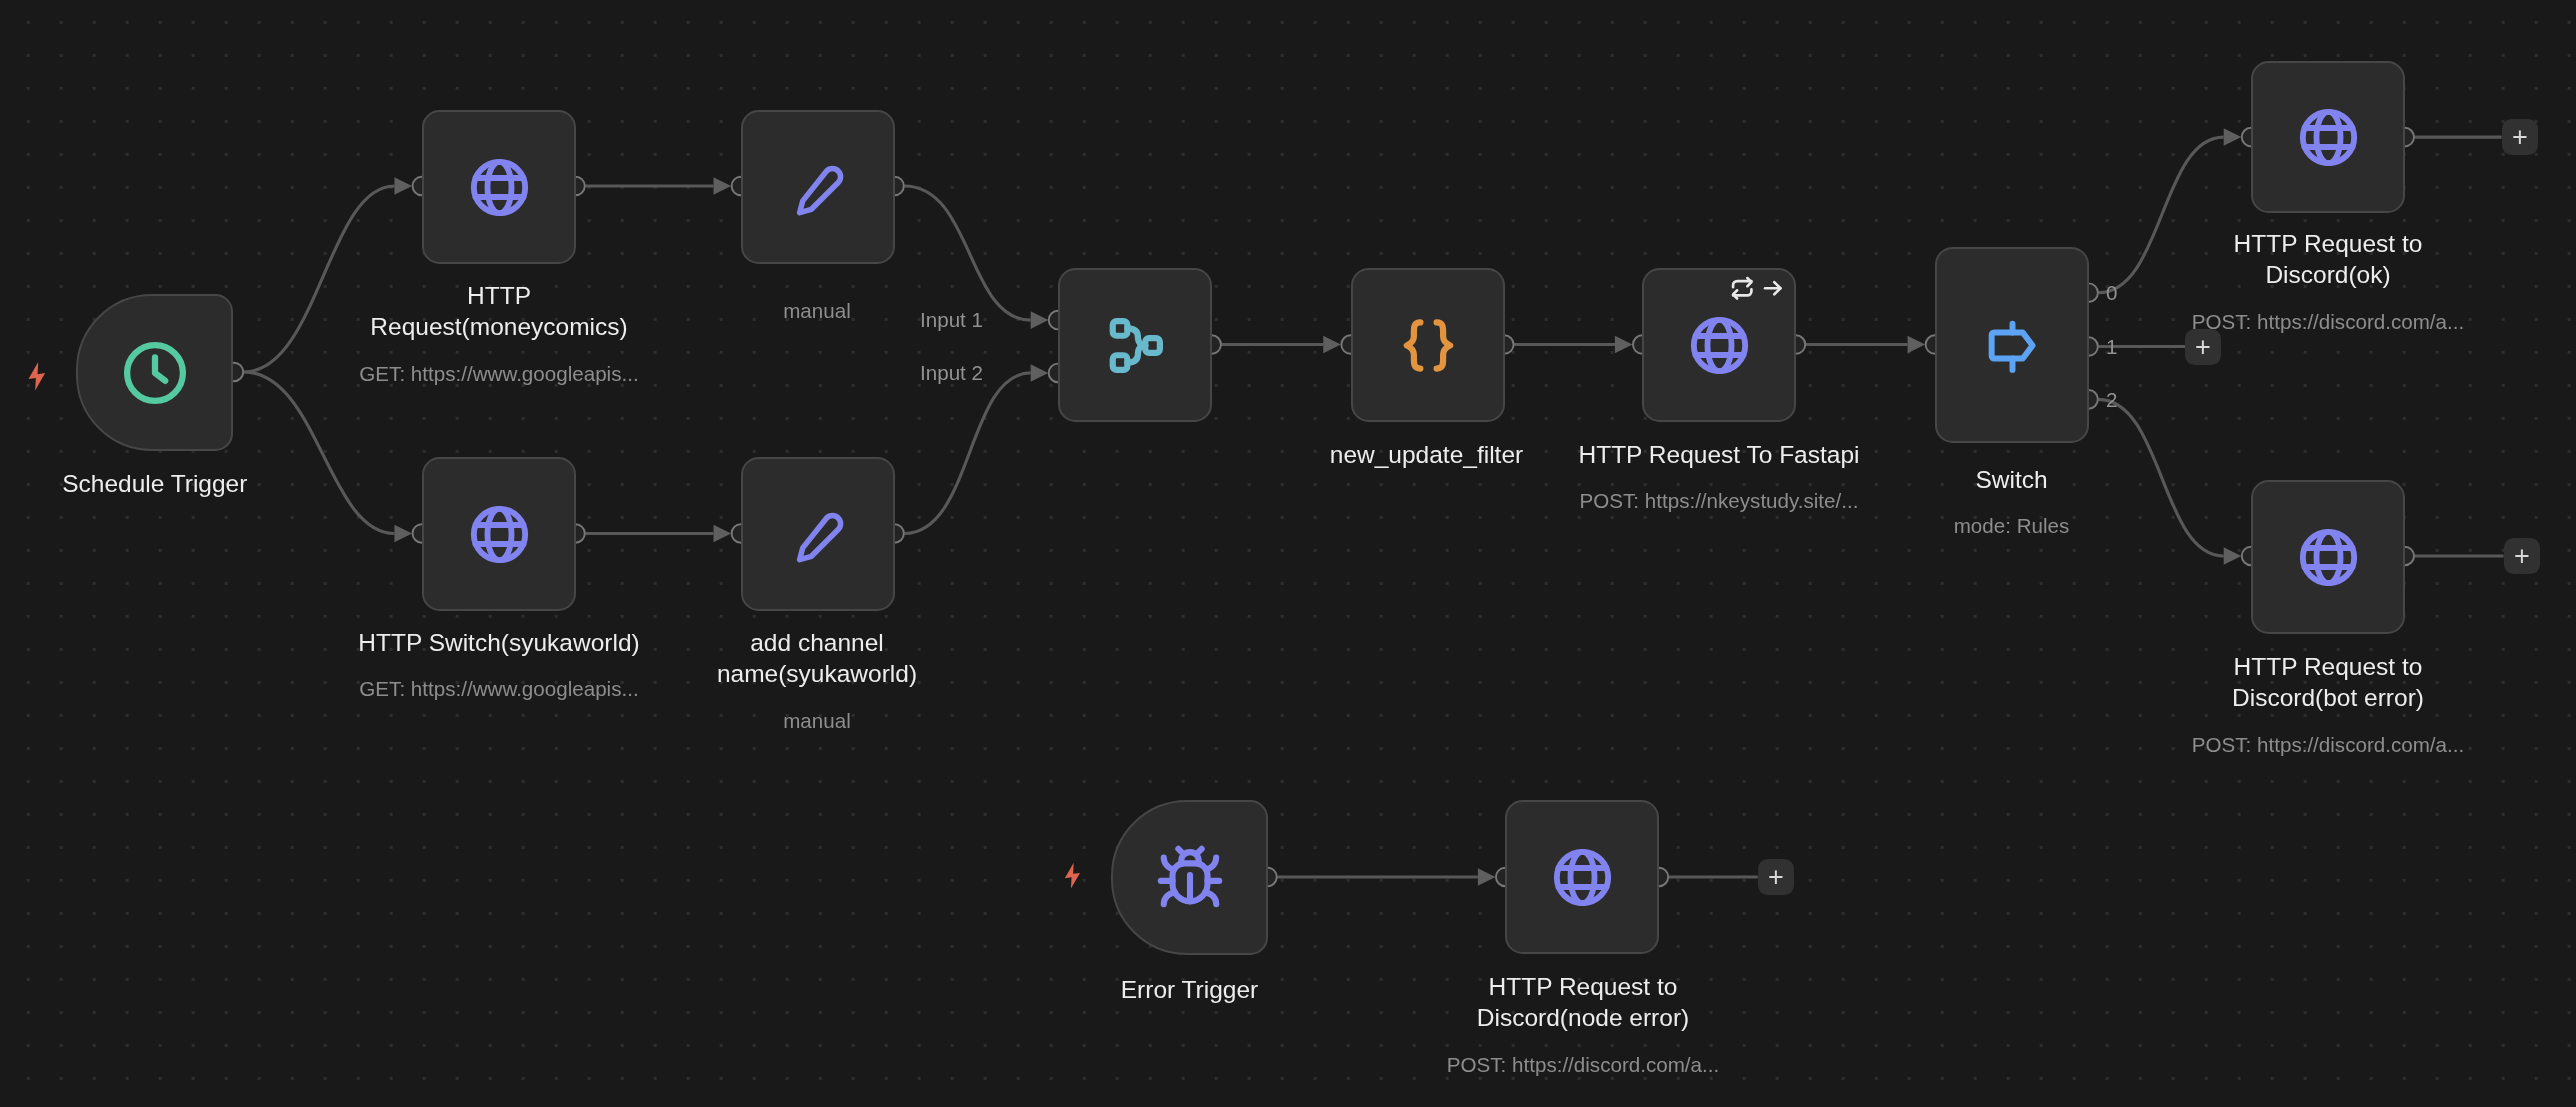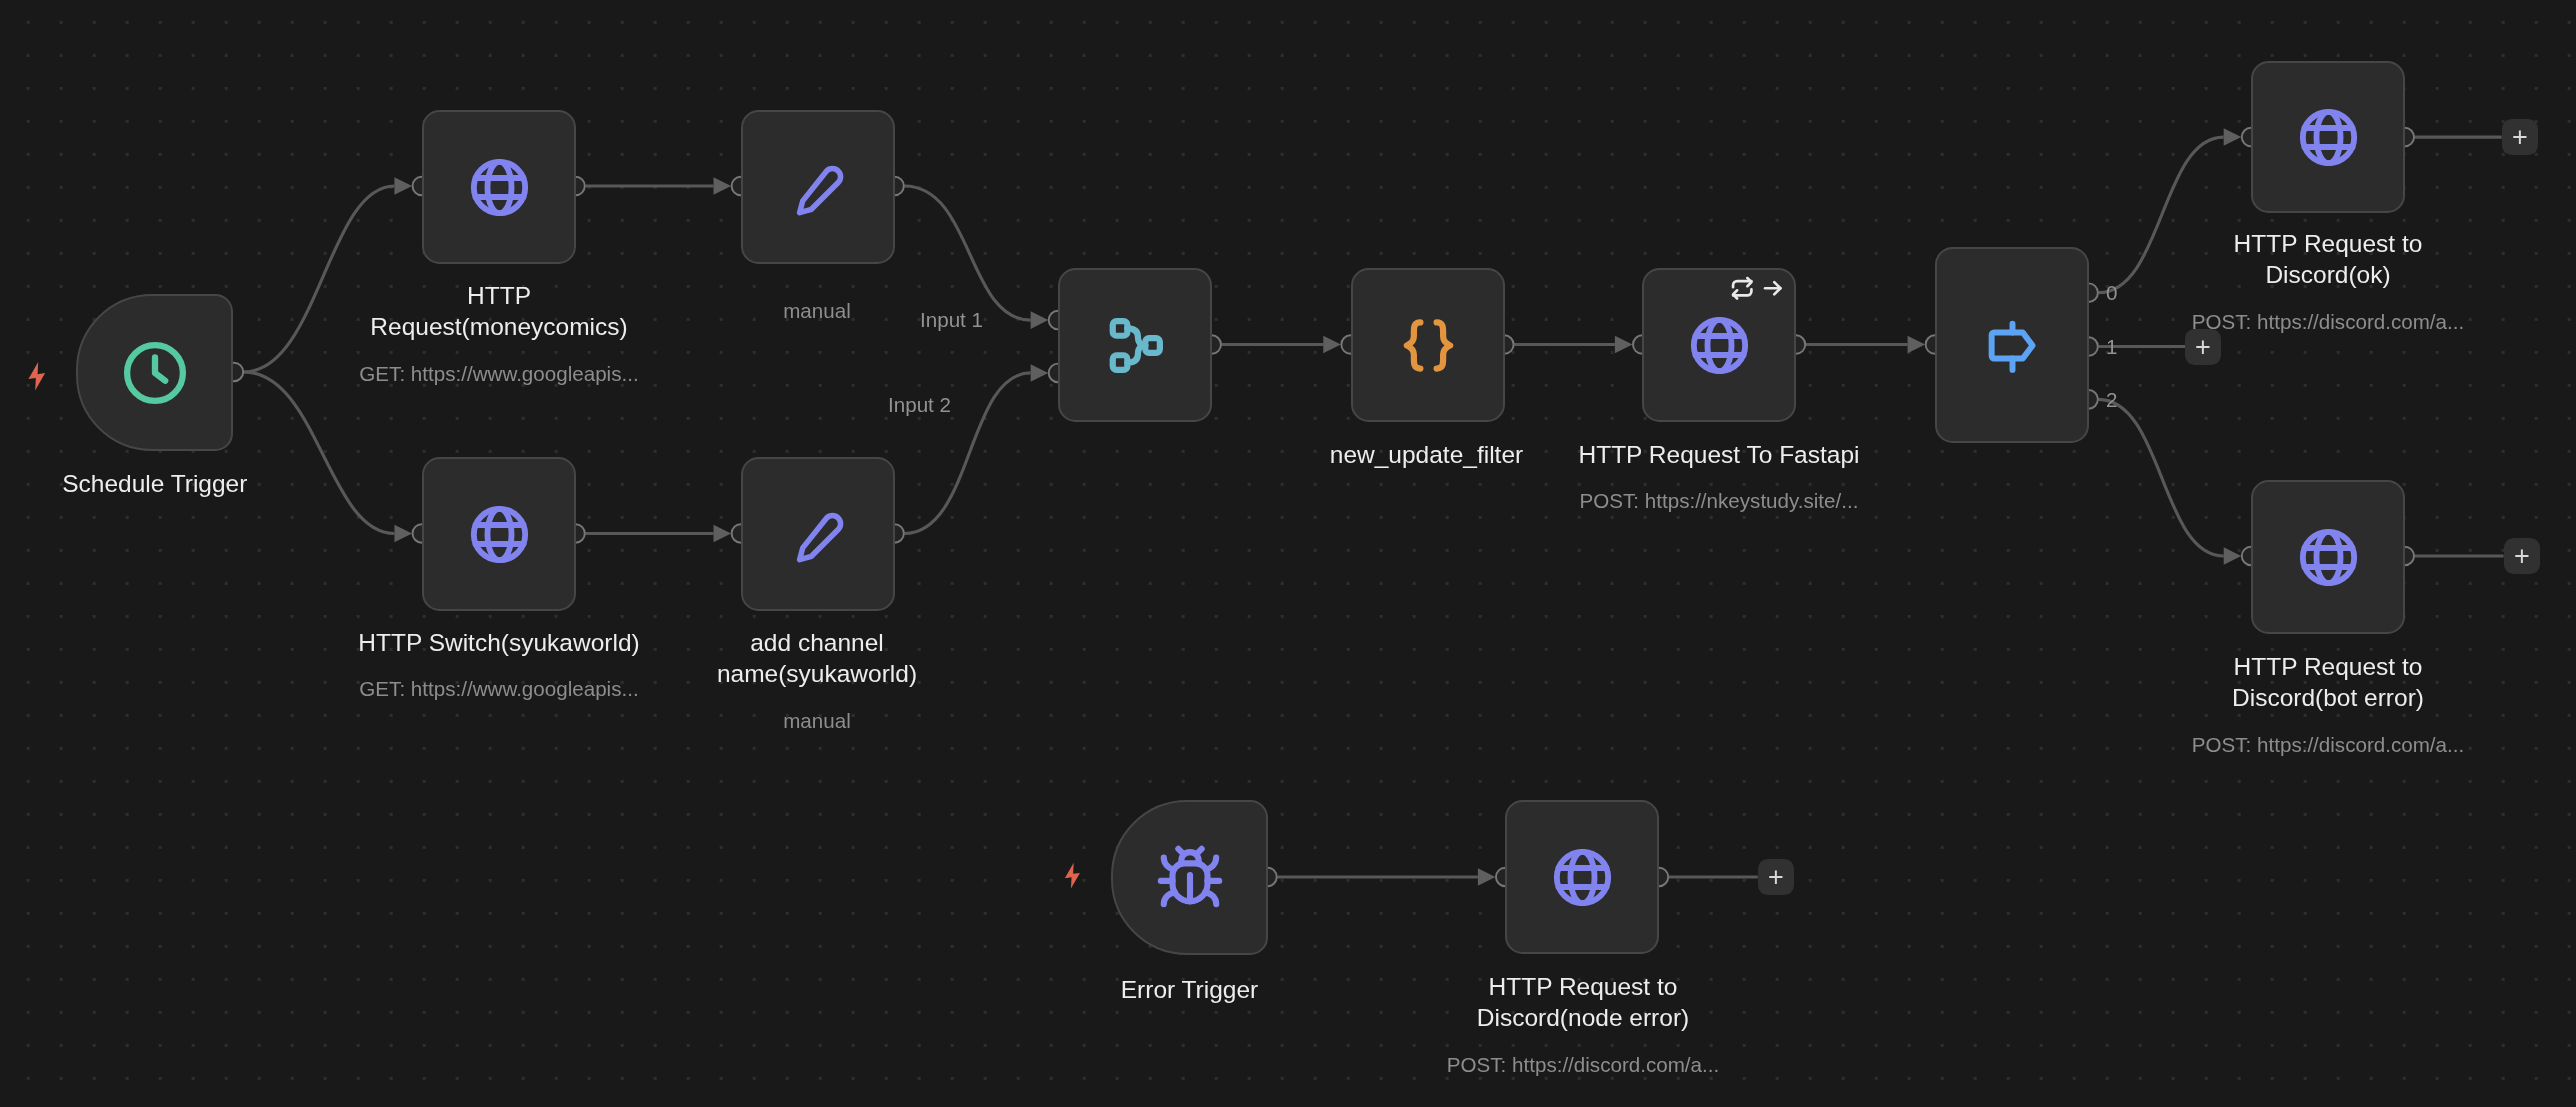--- a/index.html
+++ b/index.html
@@ -223,20 +223,24 @@
     <div class="node-title">HTTP Request To Fastapi</div>
     <div class="node-subtitle">POST: https://nkeystudy.site/...</div>
   </div>
 
   <div class="node" style="left:1935px;top:247px;width:154px;height:196px;">
     <svg width="65" height="65" viewBox="0 0 24 24" fill="none" stroke="#5ca3f4" stroke-width="2.2" stroke-linecap="round" stroke-linejoin="round">
       <path d="M12 4 v3.2 M12 16.8 V21"></path>
       <path d="M5.2 7.2 h10.6 l3.6 4.8 -3.6 4.8 H5.2 a0.9 0.9 0 0 1 -0.9 -0.9 V8.1 a0.9 0.9 0 0 1 0.9 -0.9 Z"></path>
     </svg>
   </div>
+  <div class="node-label" style="left:1845px;top:464px;width:333px;">
+    <div class="node-title">Switch</div>
+    <div class="node-subtitle">mode: Rules</div>
+  </div>
 
   <div class="node" style="left:2251px;top:61px;width:154px;height:152px;">
     <svg width="67" height="67" viewBox="0 0 24 24" fill="none" stroke="#8184ef" stroke-width="2.1" stroke-linecap="round">
       <circle cx="12" cy="12" r="9.2"></circle>
         <ellipse cx="12" cy="12" rx="4.3" ry="9.2"></ellipse>
         <path d="M3.4 8.6 h17.2 M3.4 15.4 h17.2"></path>
     </svg>
   </div>
   <div class="node-label" style="left:2181px;top:228px;width:294px;">
     <div class="node-title">HTTP Request to Discord(ok)</div>
@@ -281,21 +285,21 @@
         <ellipse cx="12" cy="12" rx="4.3" ry="9.2"></ellipse>
         <path d="M3.4 8.6 h17.2 M3.4 15.4 h17.2"></path>
     </svg>
   </div>
   <div class="node-label" style="left:1436px;top:971px;width:294px;">
     <div class="node-title">HTTP Request to Discord(node error)</div>
     <div class="node-subtitle">POST: https://discord.com/a...</div>
   </div>
 
   <div class="small-label right-align" style="left:920px;top:306px;width:98px;">Input 1</div>
-  <div class="small-label right-align" style="left:888px;top:359px;width:98px;margin-top:32px;">Input 2</div>
+  <div class="small-label right-align" style="left:920px;top:359px;width:98px;">Input 2</div>
   <div class="small-label" style="left:2106px;top:279px;">0</div>
   <div class="small-label" style="left:2106px;top:333px;">1</div>
   <div class="small-label" style="left:2106px;top:386px;">2</div>
 
   <div class="plus-btn" style="left:2185px;top:329px;">+</div>
   <div class="plus-btn" style="left:2502px;top:119px;">+</div>
   <div class="plus-btn" style="left:2504px;top:538px;">+</div>
   <div class="plus-btn" style="left:1758px;top:859px;">+</div>
 
 </div>

